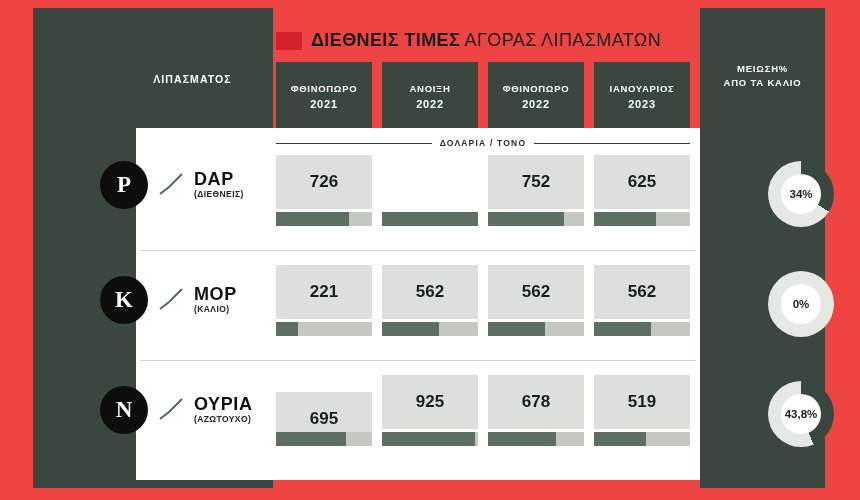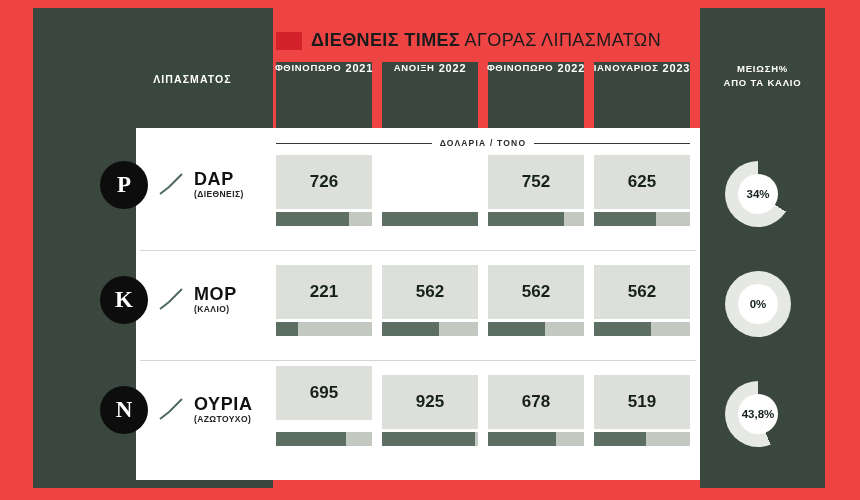--- a/index.html
+++ b/index.html
@@ -79,22 +79,22 @@
 
   
   .col-head {
     position: absolute;
     top: 62px;
     width: 96px;
     height: 68px;
     background: #3a473f;
     color: #ffffff;
     display: flex;
-    flex-direction: row;
-    align-items: flex-start;
+    flex-direction: column;
+    align-items: center;
     justify-content: center;
     gap: 4px;
     font-size: 9.5px;
     font-weight: bold;
     letter-spacing: 0.7px;
   }
   .col-head .yr {
     font-size: 11px;
     letter-spacing: 0.8px;
   }
@@ -215,21 +215,21 @@
     background: #c3c8c0;
   }
   .barfill {
     height: 100%;
     background: #5d6e62;
   }
 
   
   .donut {
     position: absolute;
-    left: 725px;
+    left: 768px;
     width: 66px;
     height: 66px;
     border-radius: 50%;
   }
   .donut .hole {
     position: absolute;
     left: 13px;
     top: 13px;
     width: 40px;
     height: 40px;
@@ -366,21 +366,21 @@
     <span>N</span>
   </div>
   <svg class="tick" style="top:397px" viewBox="0 0 30 30">
     <path d="M2 22 L11 15 L24 2" stroke="#4f6b5c" stroke-width="2" fill="none"></path>
   </svg>
   <div class="rowlabel" style="top:396px">
     <div class="nm">ΟΥΡΙΑ</div>
     <div class="sub">(ΑΖΩΤΟΥΧΟ)</div>
   </div>
 
-  <div class="vbox" style="left:276px; top:366px">695</div>
+  <div class="vbox" style="left:276px; top:392px">695</div>
   <div class="vbox" style="left:382px; top:375px">925</div>
   <div class="vbox" style="left:488px; top:375px">678</div>
   <div class="vbox" style="left:594px; top:375px">519</div>
 
   <div class="bartrack" style="left:276px; top:432px">
       <div class="barfill" style="width:73%"></div>
     </div>
   <div class="bartrack" style="left:382px; top:432px">
       <div class="barfill" style="width:97%"></div>
     </div>

